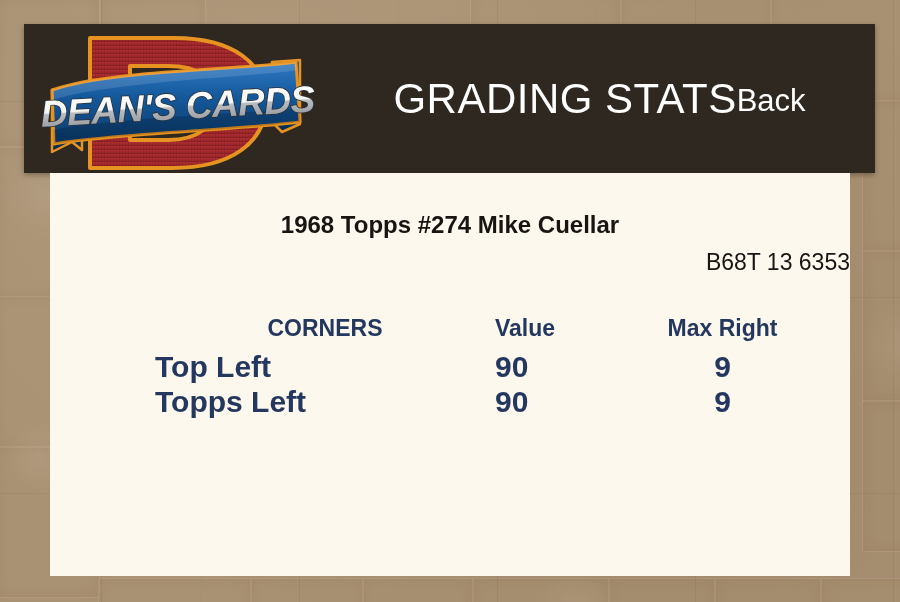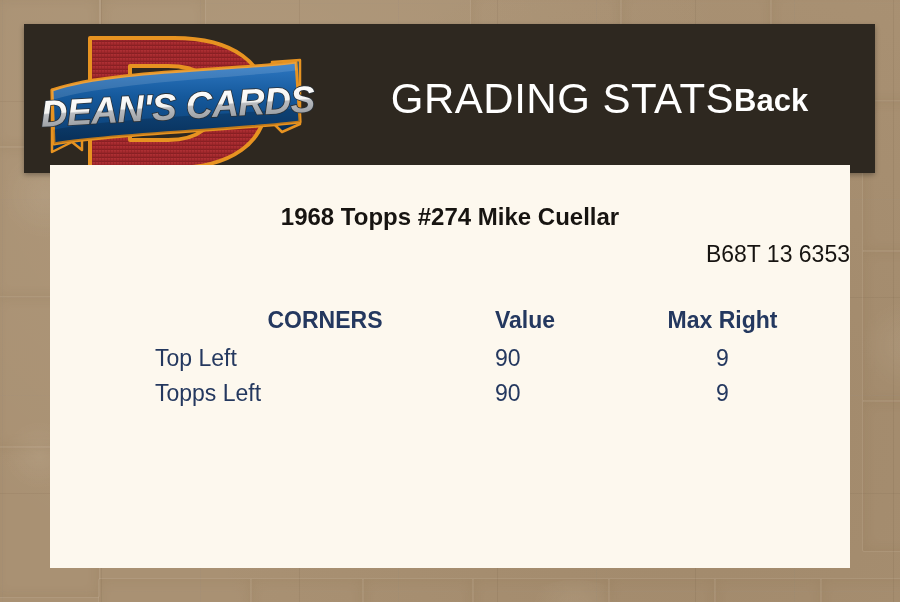--- a/index.html
+++ b/index.html
@@ -85,39 +85,39 @@
     font-size: 42px;
     line-height: 50px;
     font-weight: 400;
     letter-spacing: 0.5px;
     white-space: nowrap;
   }
   #header-subtitle {
     color: #ffffff;
     font-size: 31px;
     line-height: 38px;
-    font-weight: 700;
+    font-weight: 400;
     margin-top: 4px;
     white-space: nowrap;
   }
 
   
   #logo {
     position: absolute;
     left: 14px;
     top: 2px;
     width: 280px;
     height: 146px;
   }
 
   
   #content {
     position: absolute;
     left: 50px;
-    top: 165px;
+    top: 173px;
     width: 800px;
     height: 403px;
     background: #fdf8ee;
   }
   #card-title {
     margin-top: 37px;
     text-align: center;
     color: #171411;
     font-size: 24px;
     font-weight: bold;
@@ -135,23 +135,23 @@
   
   #stats-table {
     margin: 34px 0 0 105px;
     width: 645px;
     border-collapse: collapse;
     color: #24385f;
   }
   #stats-table th,
   #stats-table td {
     padding: 0;
-    font-size: 23px;
+    font-size: 30px;
     line-height: 35px;
-    font-weight: 400;
+    font-weight: 700;
     vertical-align: middle;
   }
   #stats-table thead th {
     font-weight: bold;
     font-size: 23px;
     padding-bottom: 3px;
   }
   .col-label  { width: 340px; text-align: left; }
   .col-value  { width: 150px; text-align: left; }
   .col-max    { width: 155px; text-align: center; }

